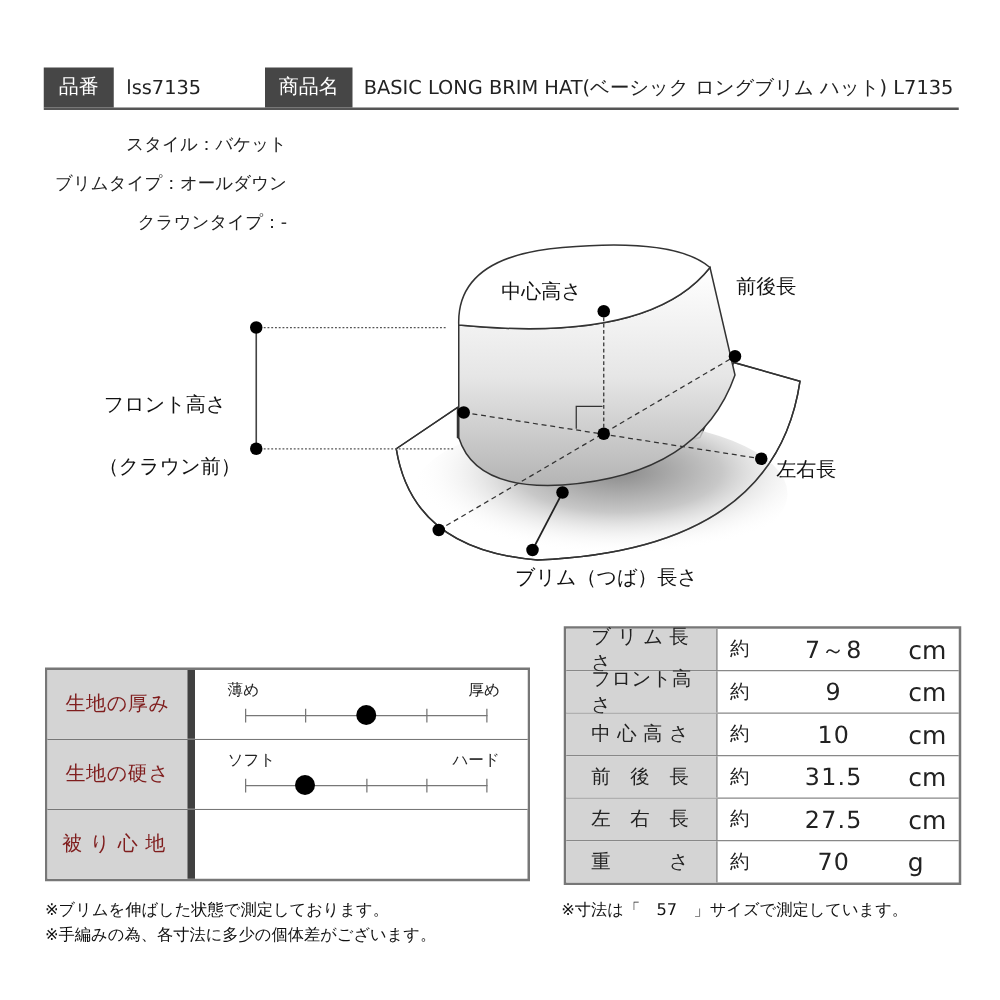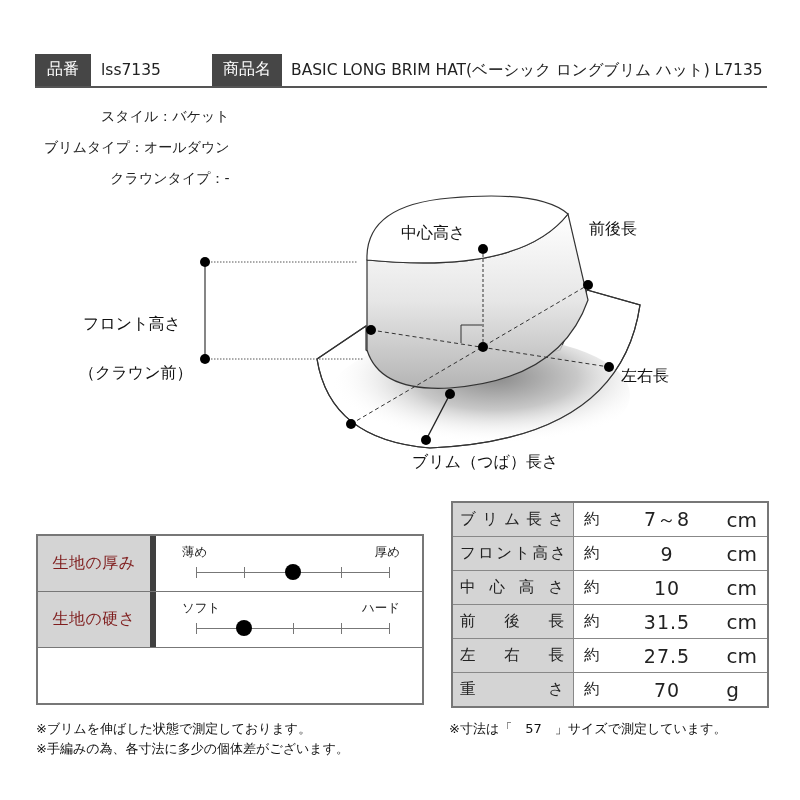--- a/index.html
+++ b/index.html
@@ -39,21 +39,21 @@
   .feel-right { right: 22px; }
   .track { position: absolute; left: 40px; top: 36px; width: 194px; height: 1px; background: #777; }
   .tick { position: absolute; top: -5px; width: 1px; height: 11px; background: #777; }
   .knob { position: absolute; top: -8px; width: 16px; height: 16px; border-radius: 50%; background: #000; margin-left: -8px; }
 
   
   .meas { position: absolute; left: 451px; top: 501px; width: 314px; border: 2px solid #777; }
   .meas-row { display: flex; height: 33px; border-bottom: 1px solid #888; }
   .meas-row:last-child { border-bottom: none; }
   .meas-head { width: 121px; background: #d4d4d4; border-right: 1px solid #888; font-size: 15.5px;
-               display: flex; align-items: center; padding: 0 7px; box-sizing: border-box; color: #222; }
+               display: flex; align-items: center; padding: 0 20px; box-sizing: border-box; color: #222; }
   .meas-head span { display: block; width: 100%; text-align: justify; text-align-last: justify; letter-spacing: 2px;}
   .meas-approx { width: 44px; font-size: 15.5px; display: flex; align-items: center; padding-left: 10px; box-sizing: border-box; color: #222; }
   .meas-val { width: 98px; font-size: 19px; display: flex; align-items: center; justify-content: center; color: #222; letter-spacing: 1px;}
   .meas-unit { flex: 1; font-size: 20px; display: flex; align-items: center; justify-content: flex-end; padding-right: 10px; color: #222; }
 
   .note { position: absolute; font-size: 13px; color: #111; white-space: nowrap; line-height: 22px; }
 </style>
 </head>
 <body>
 
@@ -151,20 +151,21 @@
         <div class="tick" style="left:0"></div>
           <div class="tick" style="left:48px"></div>
           <div class="tick" style="left:97px"></div>
           <div class="tick" style="left:145px"></div>
           <div class="tick" style="left:193px"></div>
         <div class="knob" style="left:48px"></div>
       </div>
     </div>
   </div>
   <div class="feel-row">
+    <div class="feel-head" style="letter-spacing:6px;">被り心地</div>
   </div>
 </div>
 
 <div class="meas">
   <div class="meas-row">
     <div class="meas-head">
         <span>ブリム長さ</span>
       </div>
     <div class="meas-approx">約</div>
     <div class="meas-val">7～8</div>

